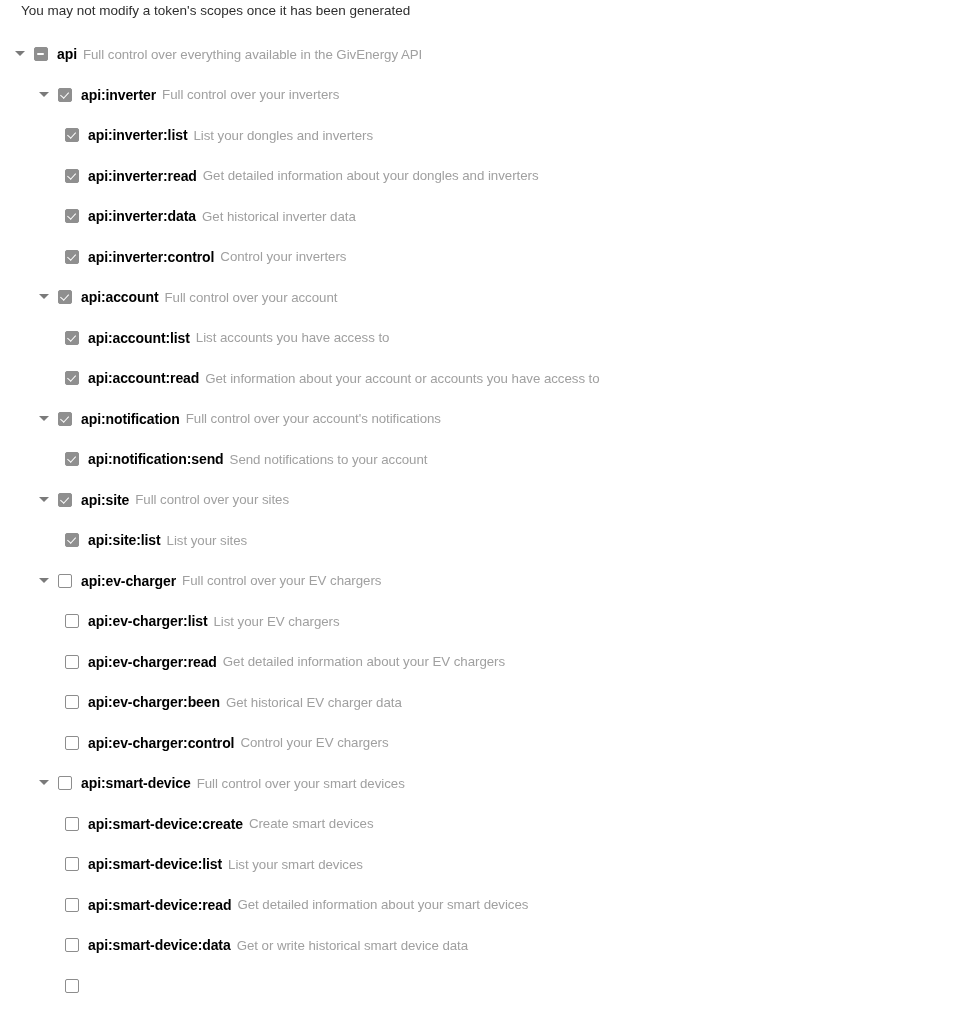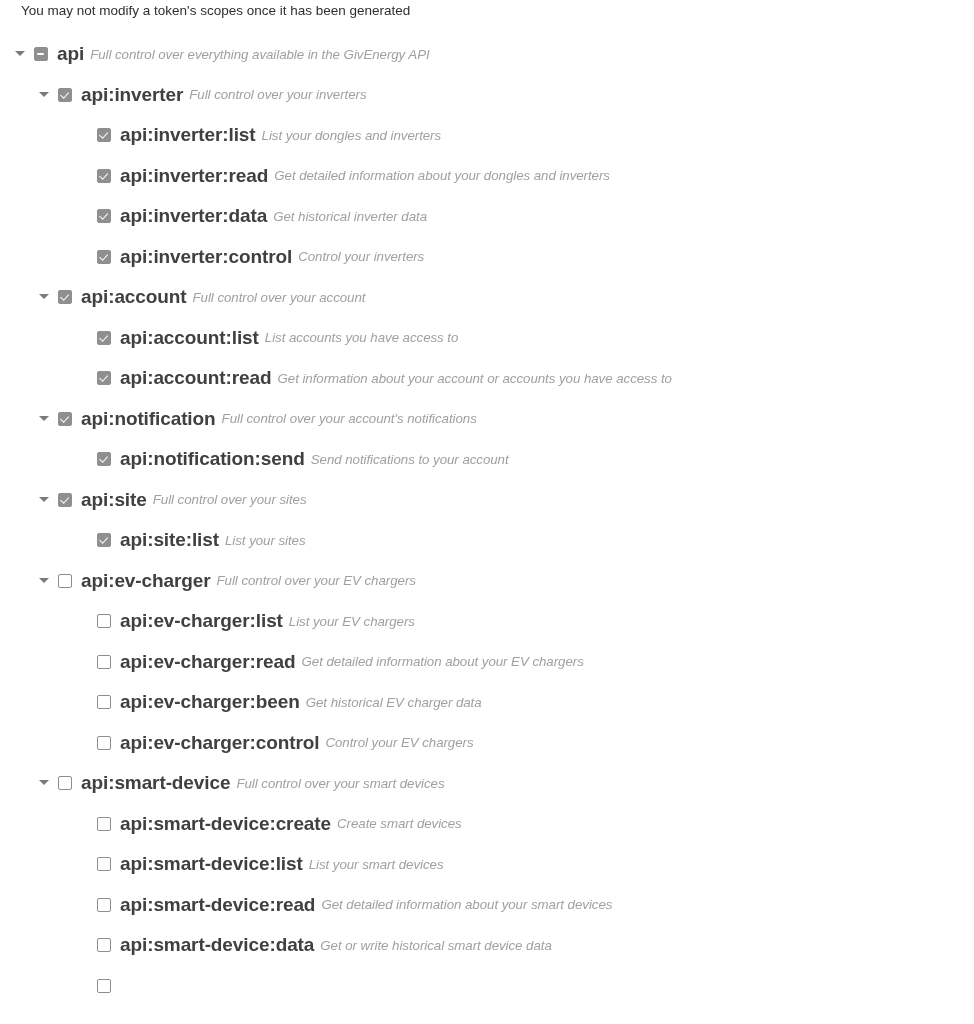--- a/index.html
+++ b/index.html
@@ -44,21 +44,21 @@
     position: relative;
     height: 40.5px;
     display: flex;
     align-items: center;
     white-space: nowrap;
   }
 
   
   .row.d0 { padding-left: 12px; }
   .row.d1 { padding-left: 36px; }
-  .row.d2 { padding-left: 75px; }
+  .row.d2 { padding-left: 43px; }
 
   
   .twisty {
     width: 22px;
     height: 16px;
     flex: 0 0 22px;
     position: relative;
   }
   .twisty.has::before {
     content: "";
@@ -109,32 +109,31 @@
     position: absolute;
     left: 1.6px;
     top: 4.4px;
     width: 7.6px;
     height: 2.2px;
     background: #ffffff;
     border-radius: 1px;
   }
 
   .scope-name {
-    font-size: 19px;
+    font-size: 14px;
     font-weight: bold;
-    color: #404040;
+    color: #000000;
     letter-spacing: -0.1px;
   }
   .scope-desc {
     font-size: 13.3px;
     font-weight: normal;
     color: #a0a0a0;
     margin-left: 6px;
     letter-spacing: -0.05px;
-    font-style: italic;
   }
 </style>
 </head>
 <body>
 
 <div id="page">
 
   <div class="notice">You may not modify a token's scopes once it has been generated</div>
 
   <div class="tree" id="scope-tree">

